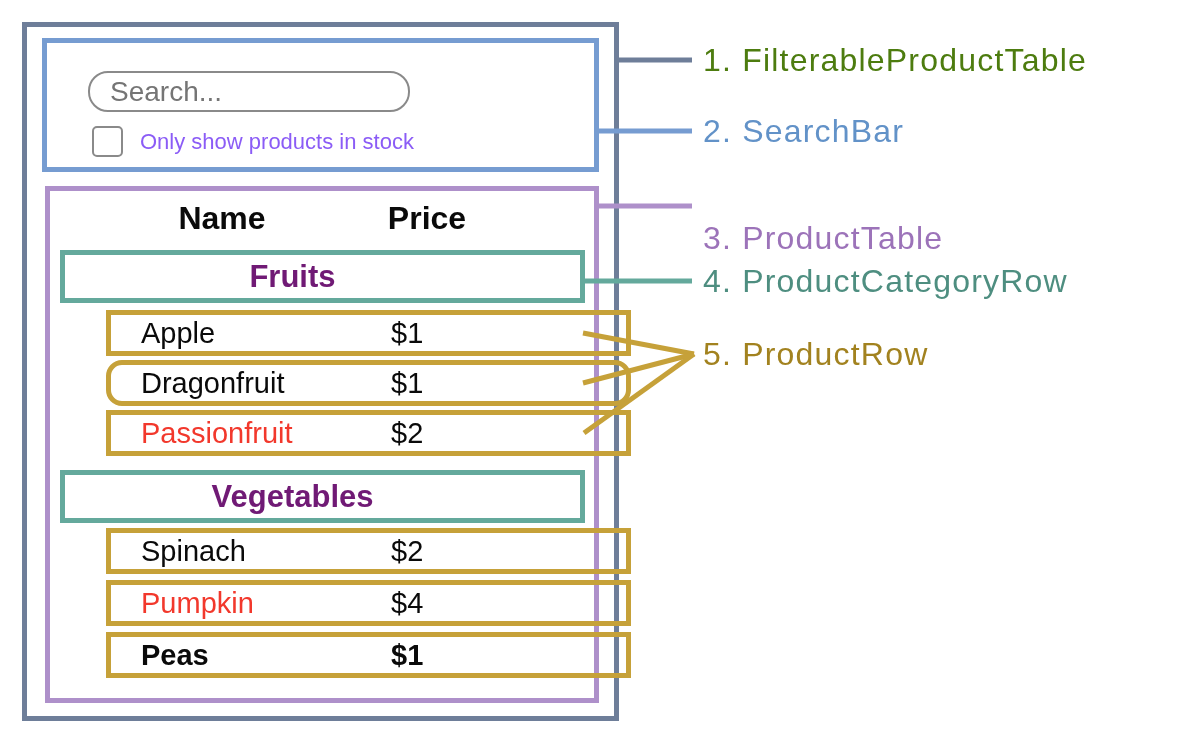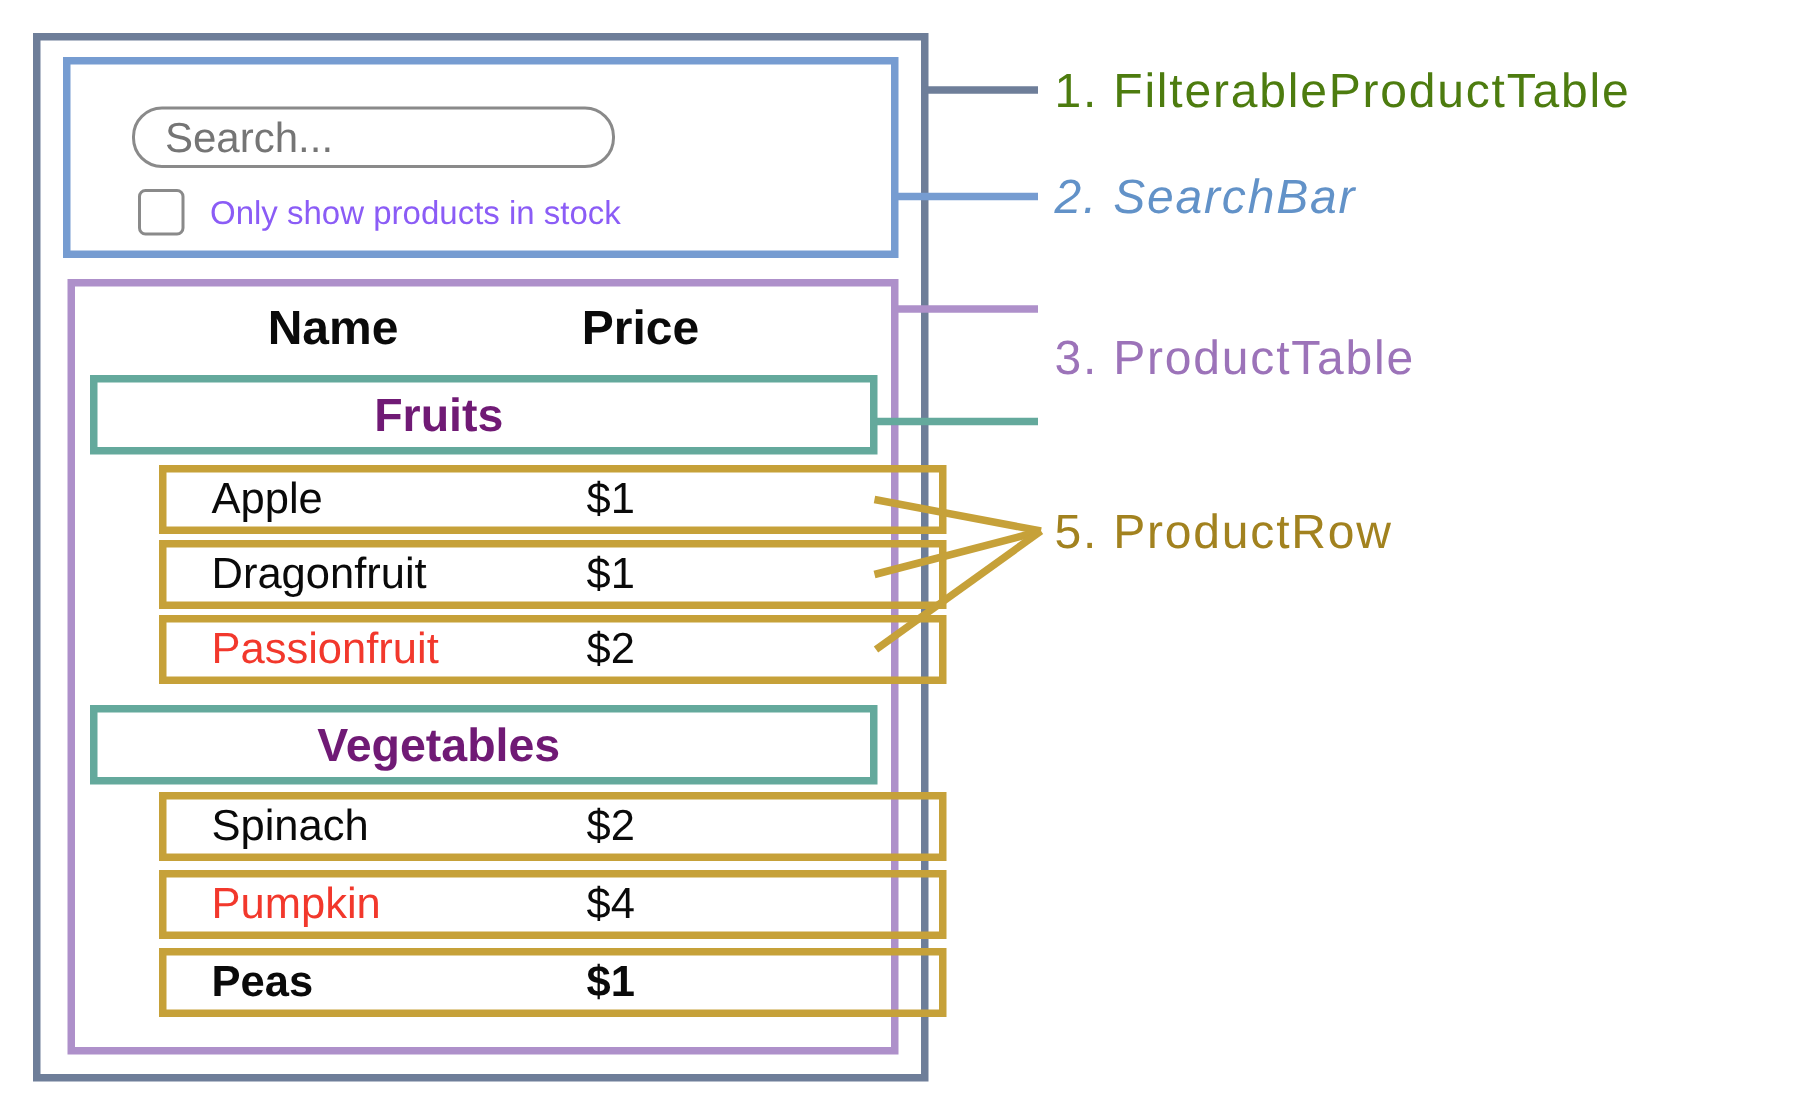--- a/index.html
+++ b/index.html
@@ -51,31 +51,31 @@
   .category-row.fruits     { top: 250px; }
   .category-row.vegetables { top: 470px; }
 
   .product-row { left: 60px; width: 525px; height: 46px; margin-left: 46px; }
   .product-row .cell {
     position: absolute; top: 0; height: 36px; line-height: 36px;
     font-size: 29px; color: #0a0a0a; white-space: nowrap;
   }
   .product-row .name  { left: 30px; }
   .product-row .price { left: 280px; }
-  .row-1 { top: 310px; } .row-2 { top: 360px; } .row-3 { top: 410px; }
+  .row-1 { top: 310px; } .row-2 { top: 360px; border-radius: 16px; } .row-3 { top: 410px; }
   .row-4 { top: 528px; } .row-5 { top: 580px; } .row-6 { top: 632px; }
 
   .lines-overlay { position: absolute; left: 0; top: 0; width: 1200px; height: 744px; pointer-events: none; }
 
   .legend-label {
     position: absolute; left: 703px; height: 40px; line-height: 40px;
     font-size: 32px; letter-spacing: 1.2px; white-space: nowrap;
   }
   .legend-1 { top: 40px; }
-  .legend-2 { top: 111px; font-style: italic; }
+  .legend-2 { top: 111px; }
   .legend-3 { top: 186px; margin-top: 32px; }
   .legend-4 { top: 261px; }
   .legend-5 { top: 334px; }
 </style>
 </head>
 <body>
 
 <div class="canvas">
 
   <div class="box outer-box" style="border-color: rgb(110, 126, 153);"></div>
@@ -132,15 +132,16 @@
     <line x1="596" y1="206" x2="692" y2="206" stroke-width="5" style="stroke: rgb(174, 144, 202);"></line>
     <line x1="583" y1="281" x2="692" y2="281" stroke-width="5" style="stroke: rgb(100, 169, 156);"></line>
     <line x1="583" y1="333" x2="694" y2="354" stroke-width="5" style="stroke: rgb(198, 161, 57);"></line>
     <line x1="583" y1="383" x2="694" y2="354" stroke-width="5" style="stroke: rgb(198, 161, 57);"></line>
     <line x1="584" y1="433" x2="694" y2="354" stroke-width="5" style="stroke: rgb(198, 161, 57);"></line>
   </svg>
 
   <div class="legend-label legend-1" style="color: #4d7c0f;">1. FilterableProductTable</div>
   <div class="legend-label legend-2" style="color: rgb(98, 146, 200);">2. SearchBar</div>
   <div class="legend-label legend-3" style="color: rgb(156, 115, 185);">3. ProductTable</div>
+  <div class="legend-label legend-4" style="color: rgb(78, 142, 128);">4. ProductCategoryRow</div>
   <div class="legend-label legend-5" style="color: rgb(162, 130, 31);">5. ProductRow</div>
 
 </div>
 
 </body></html>

